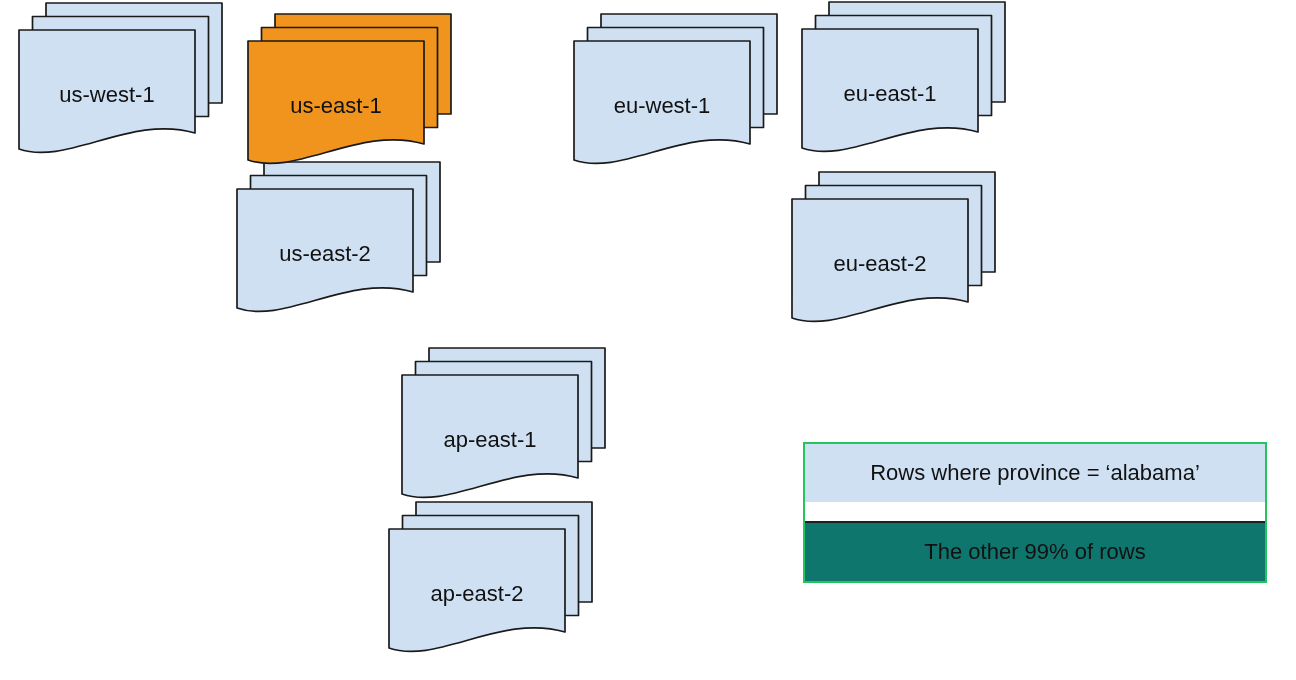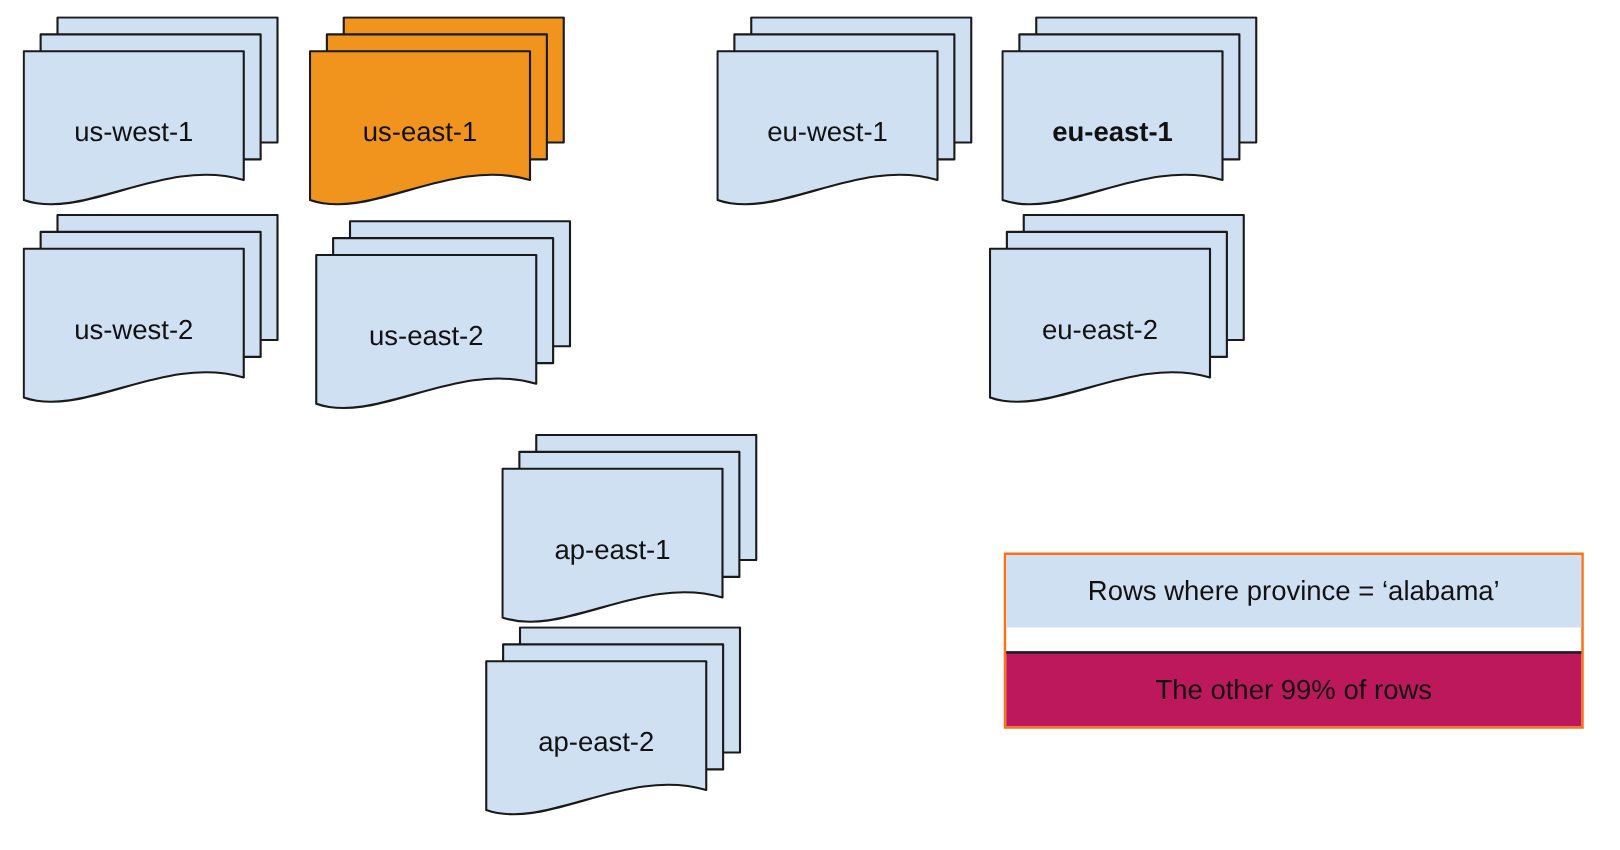--- a/index.html
+++ b/index.html
@@ -31,51 +31,51 @@
     font-family: "Liberation Sans", sans-serif;
     font-size: 22px;
     fill: #111111;
   }
   #legend {
     position: absolute;
     left: 803px;
     top: 442px;
     width: 464px;
     height: 141px;
-    border: 2px solid #f97316;
+    border: 2px solid #22c55e;
     box-sizing: border-box;
     display: flex;
     flex-direction: column;
   }
   .legend-row {
     flex: 1;
     display: flex;
     align-items: center;
     justify-content: center;
     font-size: 22px;
     color: #111111;
   }
   .legend-row.blue   { background: #cfe0f3; }
-  .legend-row.orange { background: #be185d; border-top: 2px solid #1f1f1f; margin-top: 19px; }
+  .legend-row.orange { background: #0f766e; border-top: 2px solid #1f1f1f; margin-top: 19px; }
 </style>
 </head>
 <body>
 
 <div id="canvas">
 
   <div id="legend">
     <div class="legend-row blue">
       <span>Rows where province = ‘alabama’</span>
     </div>
     <div class="legend-row orange">
       <span>The other 99% of rows</span>
     </div>
   </div>
 
-<div class="stack blue" style="left: 18px; top: 13px; z-index: 2;">
+<div class="stack blue" style="left: 18px; top: 2px; z-index: 2;">
     <svg width="206" height="158" viewBox="0 0 206 158">
       <rect class="sheet" x="28" y="1" width="176" height="100"></rect>
       <rect class="sheet" x="14.5" y="14.5" width="176" height="100"></rect>
       <path class="sheet" d="M1,28 H177 V131 C113,112 49,164 1,147 Z"></path>
       <text class="stack-label" x="89" y="100" text-anchor="middle">us-west-1</text>
     </svg>
   </div>
     <div class="stack orange" style="left: 247px; top: 13px; z-index: 2;">
     <svg width="206" height="158" viewBox="0 0 206 158">
       <rect class="sheet" x="28" y="1" width="176" height="100"></rect>
@@ -85,37 +85,29 @@
     </svg>
   </div>
     <div class="stack blue" style="left: 573px; top: 13px; z-index: 2;">
     <svg width="206" height="158" viewBox="0 0 206 158">
       <rect class="sheet" x="28" y="1" width="176" height="100"></rect>
       <rect class="sheet" x="14.5" y="14.5" width="176" height="100"></rect>
       <path class="sheet" d="M1,28 H177 V131 C113,112 49,164 1,147 Z"></path>
       <text class="stack-label" x="89" y="100" text-anchor="middle">eu-west-1</text>
     </svg>
   </div>
-    <div class="stack blue" style="left: 801px; top: 13px; z-index: 2; font-weight: bold;">
+    <div class="stack blue" style="left: 801px; top: 1px; z-index: 2;">
     <svg width="206" height="158" viewBox="0 0 206 158">
       <rect class="sheet" x="28" y="1" width="176" height="100"></rect>
       <rect class="sheet" x="14.5" y="14.5" width="176" height="100"></rect>
       <path class="sheet" d="M1,28 H177 V131 C113,112 49,164 1,147 Z"></path>
       <text class="stack-label" x="89" y="100" text-anchor="middle">eu-east-1</text>
     </svg>
   </div>
-    <div class="stack blue" style="left: 18px; top: 171px; z-index: 1;">
-    <svg width="206" height="158" viewBox="0 0 206 158">
-      <rect class="sheet" x="28" y="1" width="176" height="100"></rect>
-      <rect class="sheet" x="14.5" y="14.5" width="176" height="100"></rect>
-      <path class="sheet" d="M1,28 H177 V131 C113,112 49,164 1,147 Z"></path>
-      <text class="stack-label" x="89" y="100" text-anchor="middle">us-west-2</text>
-    </svg>
-  </div>
-    <div class="stack blue" style="left: 236px; top: 176px; z-index: 1; margin-left: 16px;">
+    <div class="stack blue" style="left: 236px; top: 161px; z-index: 1;">
     <svg width="206" height="158" viewBox="0 0 206 158">
       <rect class="sheet" x="28" y="1" width="176" height="100"></rect>
       <rect class="sheet" x="14.5" y="14.5" width="176" height="100"></rect>
       <path class="sheet" d="M1,28 H177 V131 C113,112 49,164 1,147 Z"></path>
       <text class="stack-label" x="89" y="100" text-anchor="middle">us-east-2</text>
     </svg>
   </div>
     <div class="stack blue" style="left: 791px; top: 171px; z-index: 1; text-align: center;">
     <svg width="206" height="158" viewBox="0 0 206 158">
       <rect class="sheet" x="28" y="1" width="176" height="100"></rect>

